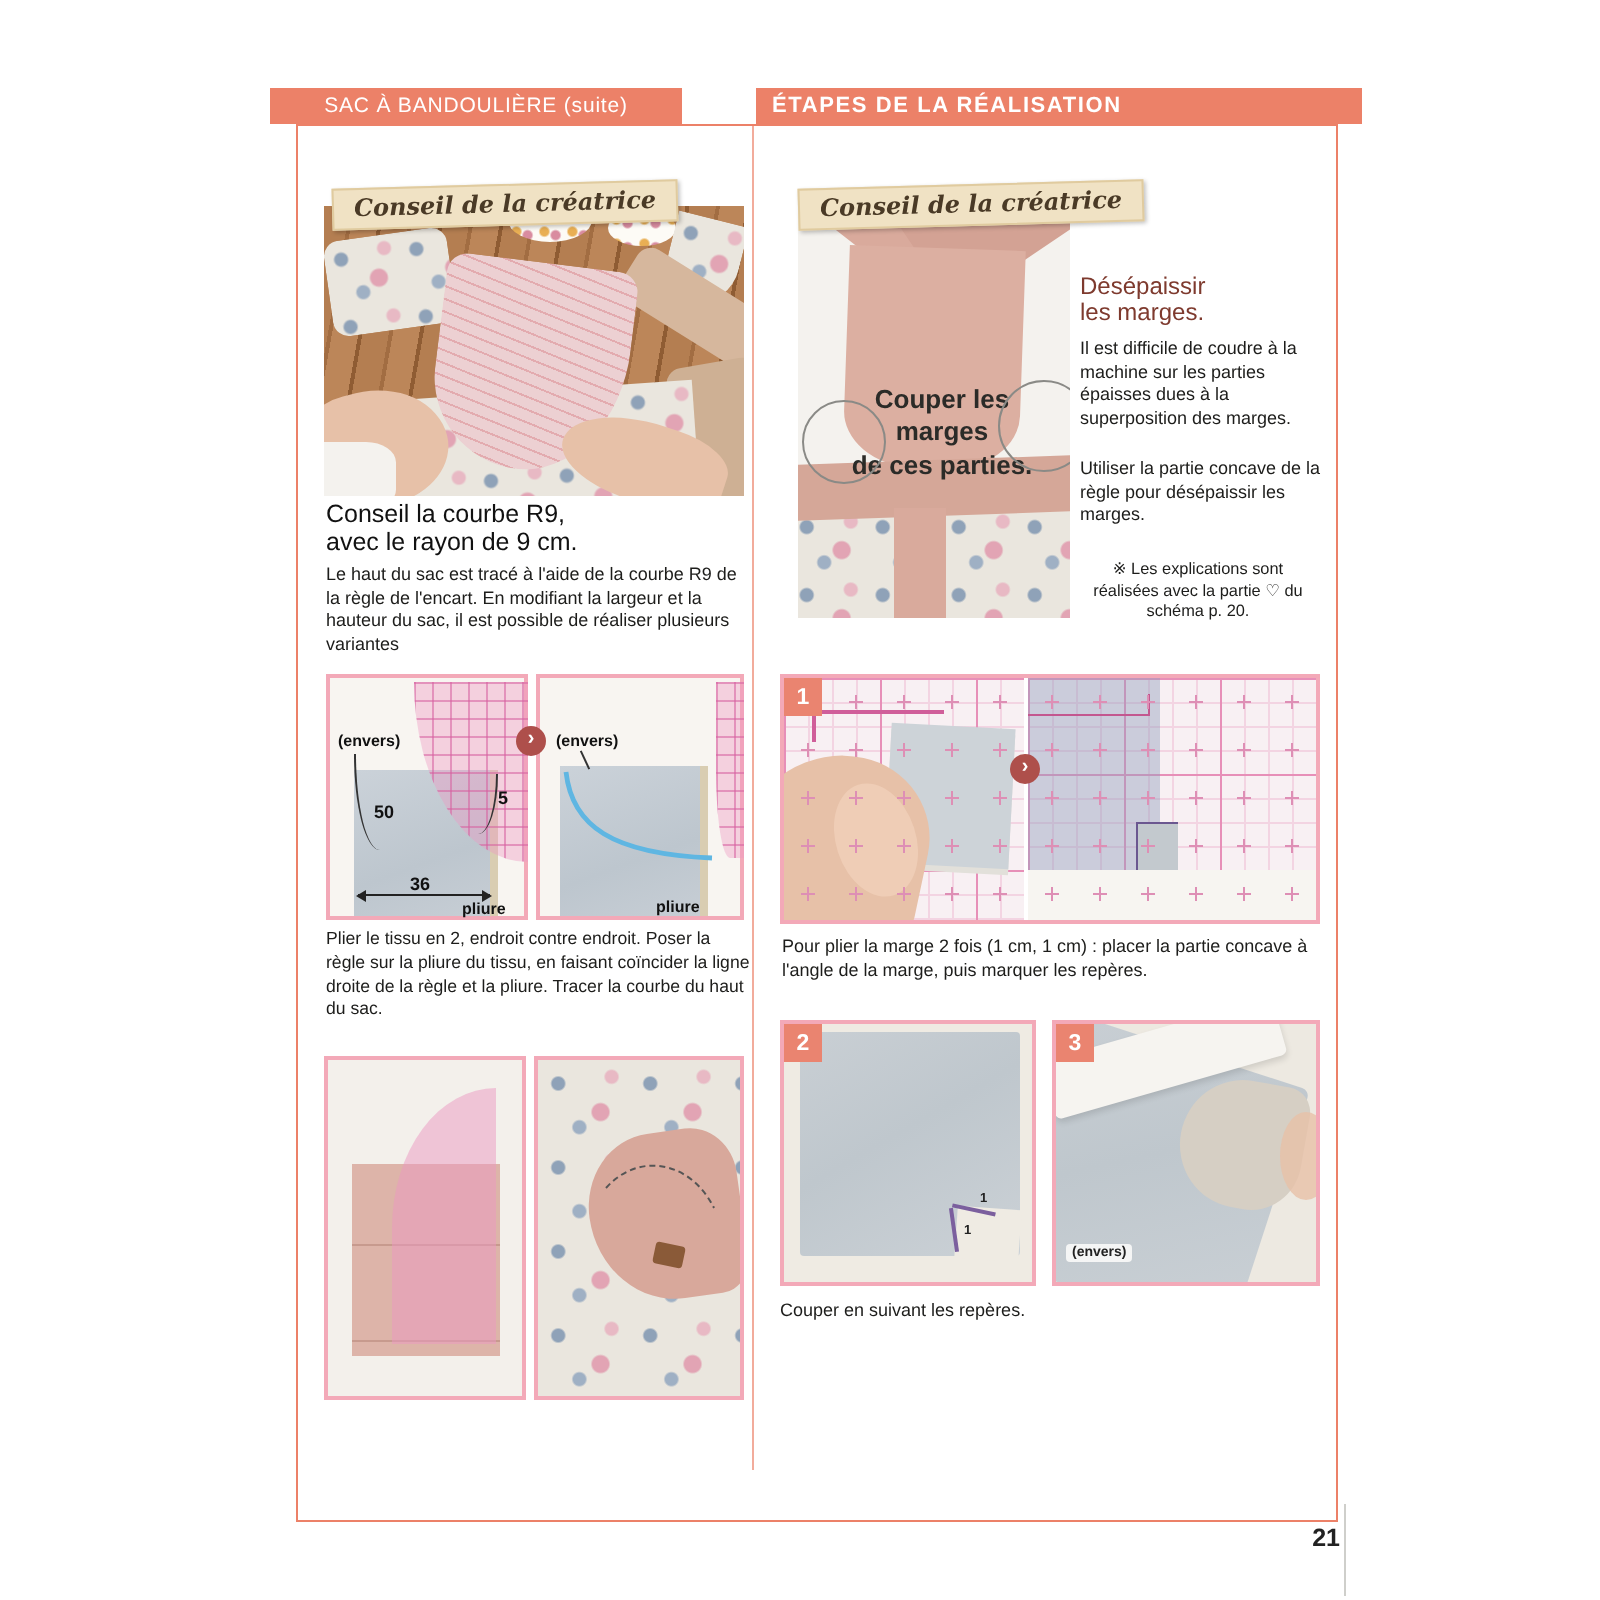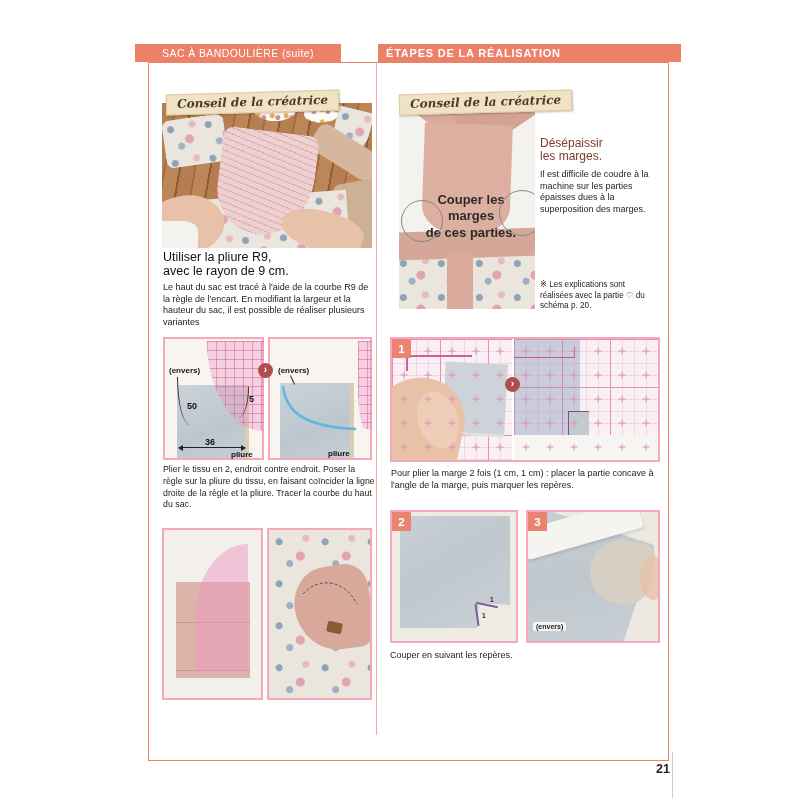--- a/index.html
+++ b/index.html
@@ -112,21 +112,21 @@
     <div class="abs" style="left:146px;top:40px;width:92px;height:30px;background:#D6B79D;transform:rotate(32deg);border-radius:8px;"></div>
     <div class="abs" style="left:176px;top:78px;width:46px;height:74px;background:#CEB094;transform:rotate(-10deg);border-radius:8px;"></div>
     <div class="abs floral" style="left:36px;top:92px;width:150px;height:56px;transform:rotate(-4deg);"></div>
     <div class="paper-curve" style="left:56px;top:28px;width:96px;height:104px;transform:rotate(7deg);"></div>
     <div class="abs skin" style="left:-10px;top:92px;width:72px;height:58px;border-radius:40% 60% 50% 30%;transform:rotate(-14deg);"></div>
     <div class="abs" style="left:-14px;top:118px;width:50px;height:34px;background:#F4F2EE;border-radius:30%;"></div>
     <div class="abs skin" style="left:118px;top:108px;width:84px;height:40px;border-radius:60% 40% 30% 50%;transform:rotate(18deg);"></div>
   </div>
 
   <div class="tip-head" style="left:163px;top:251px;">
-    <div>Utiliser la pliure R9,</div>
+    <div>Conseil la courbe R9,</div>
     <div>avec le rayon de 9 cm.</div>
   </div>
   <div class="tip-body" style="left:163px;top:282px;width:207px;">Le haut du sac est tracé à l'aide de la courbe R9 de la règle de l'encart. En modifiant la largeur et la hauteur du sac, il est possible de réaliser plusieurs variantes</div>
 
   <div class="abs" style="left:163px;top:337px;width:209px;height:123px;">
 
     <div class="dpanel" style="left:0;top:0;width:101px;height:123px;">
       <div class="fabric" style="left:12px;top:46px;width:72px;height:73px;"></div>
       <div class="foldstrip" style="left:80px;top:46px;height:73px;"></div>
       <div class="ruler" style="left:42px;top:2px;width:57px;height:90px;border-radius:0 0 0 100%;"></div>
@@ -186,21 +186,22 @@
     </div>
     <div class="ann-circle" style="left:2px;top:96px;width:40px;height:40px;"></div>
     <div class="ann-circle" style="left:100px;top:86px;width:44px;height:44px;"></div>
   </div>
 
   <div class="tip-head red" style="left:540px;top:137px;">
     <div>Désépaissir</div>
     <div>les marges.</div>
   </div>
   <div class="tip-body" style="left:540px;top:169px;width:122px;">Il est difficile de coudre à la machine sur les parties épaisses dues à la superposition des marges.</div>
-  <div class="tip-note" style="left:540px;top:280px;width:118px;">※ Les explications sont réalisées avec la partie ♡ du schéma p. 20.</div>
+  <div class="tip-body" style="left:540px;top:229px;width:122px;">Utiliser la partie concave de la règle pour désépaissir les marges.</div>
+  <div class="tip-note" style="left:540px;top:280px;width:118px;text-align:center;">※ Les explications sont réalisées avec la partie ♡ du schéma p. 20.</div>
 
   <div class="photo pinkframe" style="left:390px;top:337px;width:266px;height:121px;background:#fff;">
     <div class="abs grid-pink" style="left:0;top:0;width:120px;height:121px;">
       <div class="abs" style="left:8px;top:16px;width:64px;height:14px;border-left:2px solid #D05E9A;border-top:2px solid #D05E9A;left:14px;"></div>
       <div class="abs" style="left:52px;top:24px;width:62px;height:70px;background:#CDD3D8;transform:rotate(3deg);box-shadow:0 3px 0 #E2E0DA;"></div>
       <div class="abs skin" style="left:-20px;top:38px;width:92px;height:90px;border-radius:55% 45% 20% 20%;transform:rotate(12deg);"></div>
       <div class="abs" style="left:26px;top:52px;width:40px;height:58px;background:#EFCDB6;border-radius:50%;transform:rotate(-18deg);"></div>
     <i class="plus" style="left: 12px; top: 12px;"></i>
         <i class="plus" style="left: 36px; top: 12px;"></i>
         <i class="plus" style="left: 60px; top: 12px;"></i>

